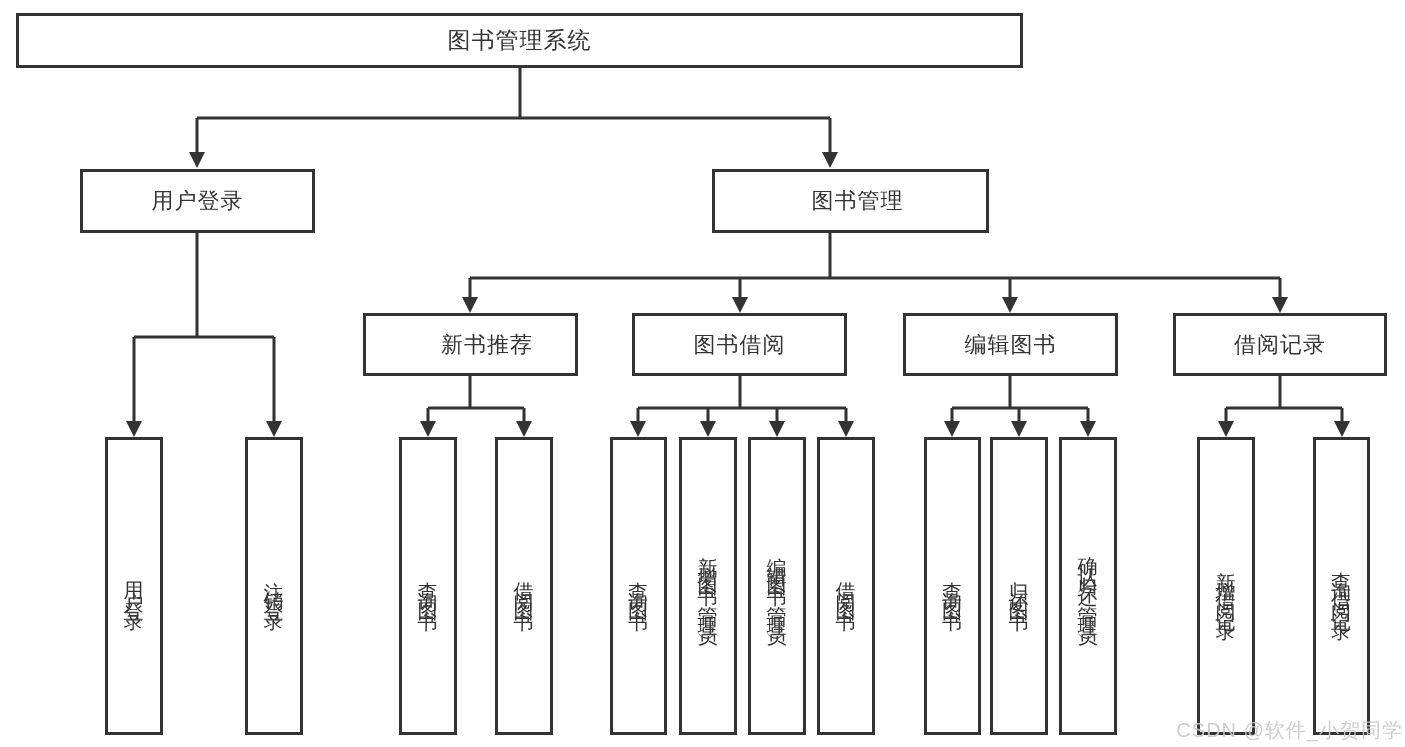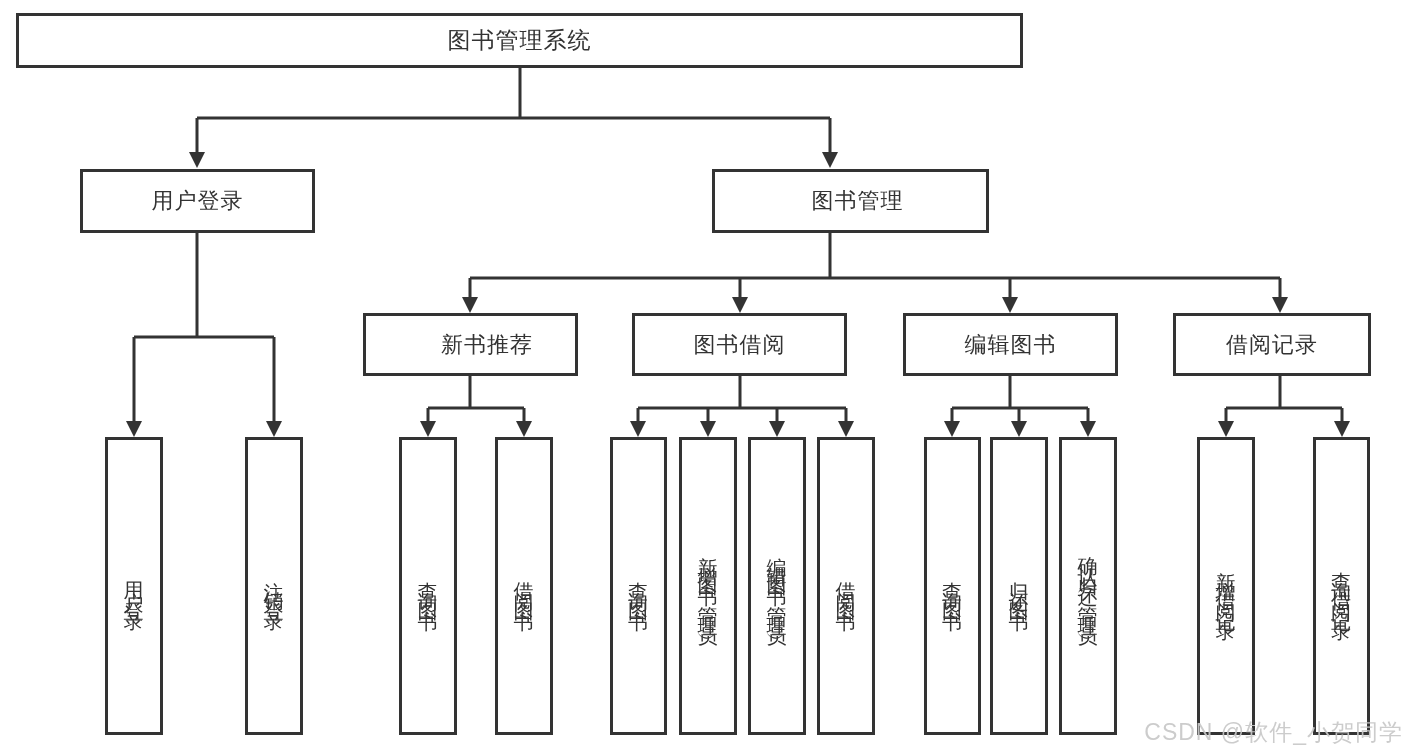--- a/index.html
+++ b/index.html
@@ -50,21 +50,21 @@
     text-orientation: mixed;
     letter-spacing: 10px;
     line-height: 1;
     max-height: 288px;
   }
   .watermark {
     position: absolute;
     top: 717px;
     right: 2px;
     z-index: 5;
-    font-size: 23px;
+    font-size: 20px;
     color: #c8c8c8;
     letter-spacing: 1px;
     white-space: nowrap;
     opacity: 0.92;
   }
 </style>
 </head>
 <body>
 
 <div id="canvas">
@@ -104,21 +104,21 @@
 
   <div class="box h-text" style="left:363px; top:313px; width:215px; height:63px;padding-left:33px;">
     <span>新书推荐</span>
   </div>
   <div class="box h-text" style="left:632px; top:313px; width:215px; height:63px;font-family:Liberation Serif, serif;">
     <span>图书借阅</span>
   </div>
   <div class="box h-text" style="left:903px; top:313px; width:215px; height:63px;">
     <span>编辑图书</span>
   </div>
-  <div class="box h-text" style="left:1173px; top:313px; width:198px; height:63px;justify-content:center;">
+  <div class="box h-text" style="left:1173px; top:313px; width:214px; height:63px;justify-content:center;">
     <span>借阅记录</span>
   </div>
 
   <div class="box leaf" style="left:105px; top:437px; width:58px; height:298px;">
     <span class="v-label">用户登录</span>
   </div>
   <div class="box leaf" style="left:245px; top:437px; width:58px; height:298px;">
     <span class="v-label">注销登录</span>
   </div>
   <div class="box leaf" style="left:399px; top:437px; width:58px; height:298px;">

